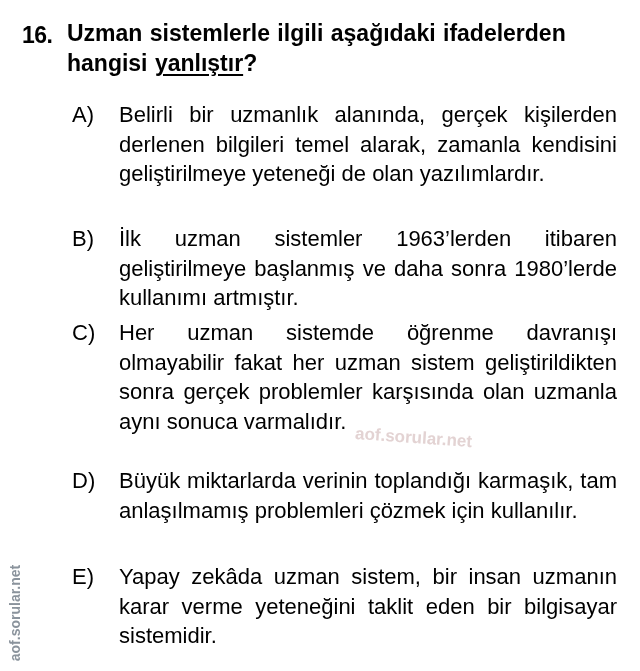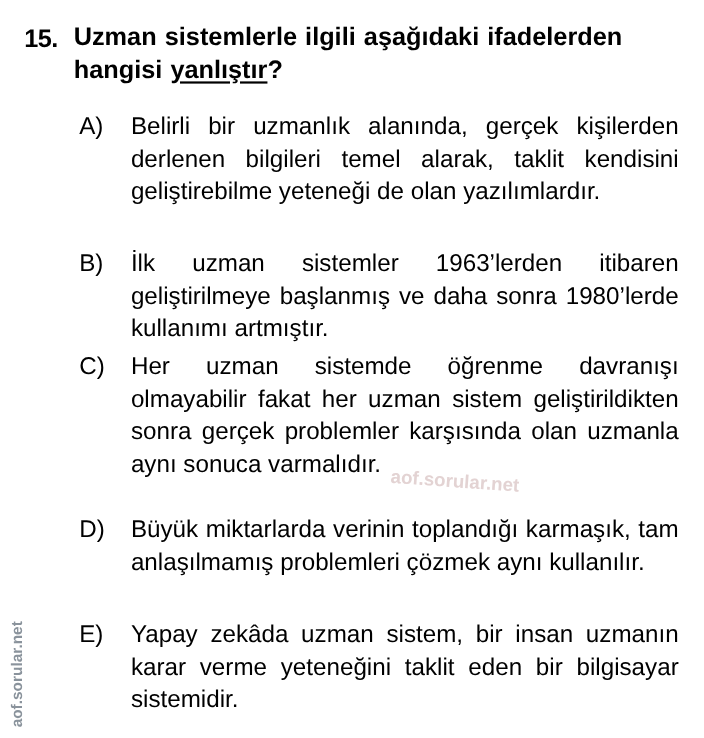--- a/index.html
+++ b/index.html
@@ -27,38 +27,38 @@
     transform: rotate(4deg);
   }
   .wm-side {
     position: absolute; left: -40px; top: 605px; font-size: 14px; font-weight: bold; color: #8a939c;
     transform: rotate(-90deg); transform-origin: center; width: 110px; text-align: center;
   }
 </style>
 </head>
 <body>
 
-<div class="qnum">15.</div>
+<div class="qnum">16.</div>
 <div class="qtext"><span>Uzman sistemlerle ilgili aşağıdaki ifadelerden hangisi </span><u>yanlıştır</u><span>?</span></div>
 
 <div class="option opt-a">
   <span class="opt-letter">A)</span>
-  <div class="opt-text">Belirli bir uzmanlık alanında, gerçek kişilerden derlenen bilgileri temel alarak, taklit kendisini geliştirebilme yeteneği de olan yazılımlardır.</div>
+  <div class="opt-text">Belirli bir uzmanlık alanında, gerçek kişilerden derlenen bilgileri temel alarak, zamanla kendisini geliştirilmeye yeteneği de olan yazılımlardır.</div>
 </div>
 <div class="option opt-b">
   <span class="opt-letter">B)</span>
   <div class="opt-text">İlk uzman sistemler 1963’lerden itibaren geliştirilmeye başlanmış ve daha sonra 1980’lerde kullanımı artmıştır.</div>
 </div>
 <div class="option opt-c">
   <span class="opt-letter">C)</span>
   <div class="opt-text">Her uzman sistemde öğrenme davranışı olmayabilir fakat her uzman sistem geliştirildikten sonra gerçek problemler karşısında olan uzmanla aynı sonuca varmalıdır.</div>
 </div>
 <div class="option opt-d">
   <span class="opt-letter">D)</span>
-  <div class="opt-text">Büyük miktarlarda verinin toplandığı karmaşık, tam anlaşılmamış problemleri çözmek aynı kullanılır.</div>
+  <div class="opt-text">Büyük miktarlarda verinin toplandığı karmaşık, tam anlaşılmamış problemleri çözmek için kullanılır.</div>
 </div>
 <div class="option opt-e">
   <span class="opt-letter">E)</span>
   <div class="opt-text">Yapay zekâda uzman sistem, bir insan uzmanın karar verme yeteneğini taklit eden bir bilgisayar sistemidir.</div>
 </div>
 
 <div class="wm-center">aof.sorular.net</div>
 <div class="wm-side">aof.sorular.net</div>
 
 </body></html>

